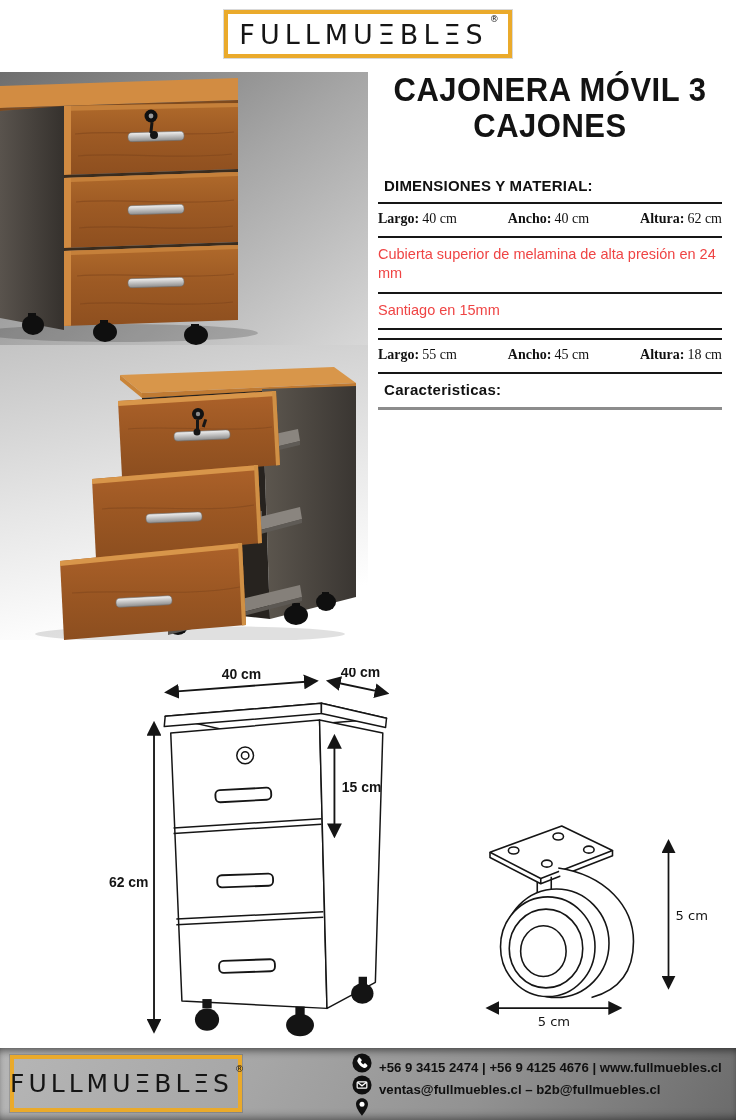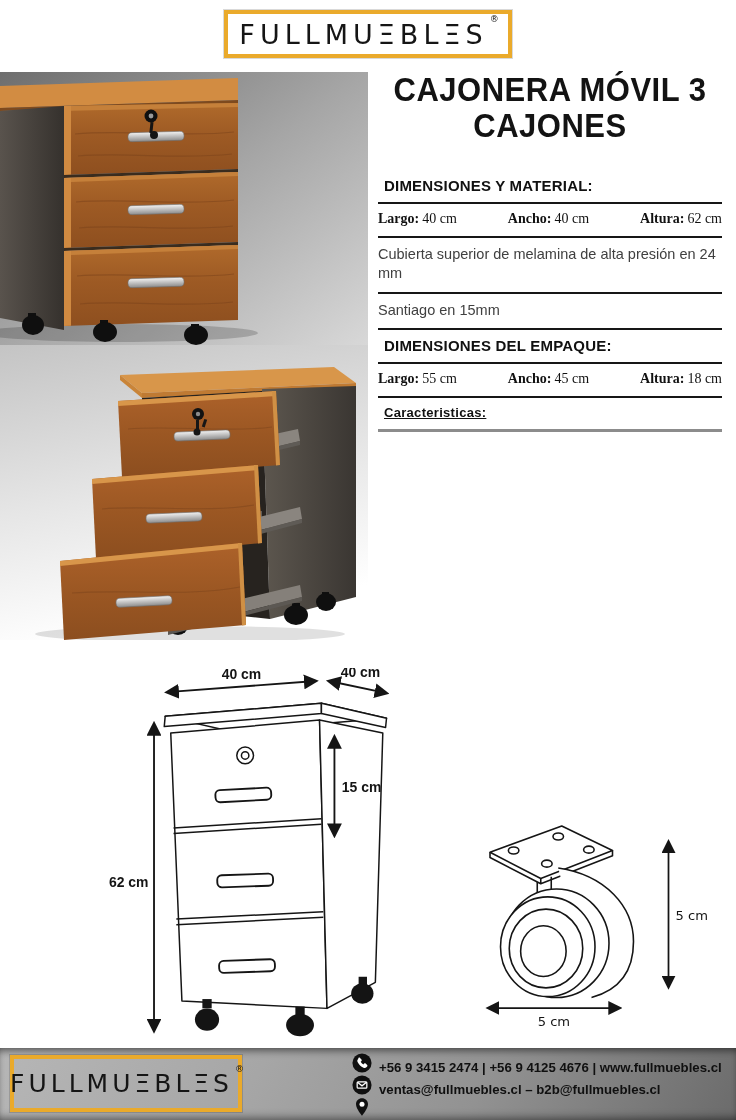--- a/index.html
+++ b/index.html
@@ -21,26 +21,26 @@
   .photos{position:absolute;left:0;top:72px;width:368px;height:568px;}
   .photos svg{display:block;}
   
   .right-col{position:absolute;left:378px;top:73px;width:344px;}
   .page-title{
     margin:0 0 38px 0;text-align:center;font-size:31px;line-height:1.06;
     font-weight:800;letter-spacing:0.5px;color:#131313;transform:scaleY(1.08);
     transform-origin:top center;
   }
   .sec-head{margin:6px;font-size:15px;font-weight:800;letter-spacing:0.2px;}
-  .sec-head.carac{font-size:13px;letter-spacing:0.3px;text-decoration:underline;}
+  .sec-head.carac{font-size:15px;letter-spacing:0.3px;}
   .rule{border:none;border-top:2px solid #161616;margin:8px 0 7px 0;}
   .rule-gray{border:none;border-top:3px solid #8c8c8c;margin:9px 0 8px 0;}
   .dim-row{display:flex;justify-content:space-between;font-size:14px;line-height:1.2;font-family:Liberation Serif, serif;}
   .dim-row b{font-weight:800;margin-right:3px;}
-  .note{margin:4px 0;font-size:14.5px;line-height:1.35;color:#404040;}
+  .note{margin:4px 0;font-size:14.5px;line-height:1.35;color:#ef4444;}
   
   .drawings{position:absolute;left:0;top:660px;width:736px;height:386px;}
   .cab-draw{position:absolute;left:100px;top:8px;}
   .caster-draw{position:absolute;left:462px;top:152px;}
   .dim-label{font-family:"Liberation Sans",sans-serif;font-size:15px;font-weight:700;fill:#151515;}
   .dim-label-reg{font-family:"DejaVu Sans",sans-serif;font-size:15px;font-weight:400;fill:#151515;}
   
   .footer{
     position:absolute;left:0;top:1048px;width:736px;height:72px;
     background:linear-gradient(120deg,#b6b6b6 0%,#a6a6a6 35%,#929292 65%,#6b6b6b 100%);
@@ -219,21 +219,20 @@
     <span><b>Largo:</b><span>40 cm</span></span>
     <span><b>Ancho:</b><span>40 cm</span></span>
     <span><b>Altura:</b><span>62 cm</span></span>
   </div>
   <hr class="rule">
   <p class="note">Cubierta superior de melamina de alta presión en 24 mm</p>
   <hr class="rule">
   <p class="note">Santiago en 15mm</p>
   <hr class="rule">
 
-  <h2 class="sec-head">DIMENSIONES DEL EMPAQUE:</h2>
   <hr class="rule">
   <div class="dim-row">
     <span><b>Largo:</b><span>55 cm</span></span>
     <span><b>Ancho:</b><span>45 cm</span></span>
     <span><b>Altura:</b><span>18 cm</span></span>
   </div>
   <hr class="rule">
 
   <h2 class="sec-head carac">Caracteristicas:</h2>
   <hr class="rule-gray">

